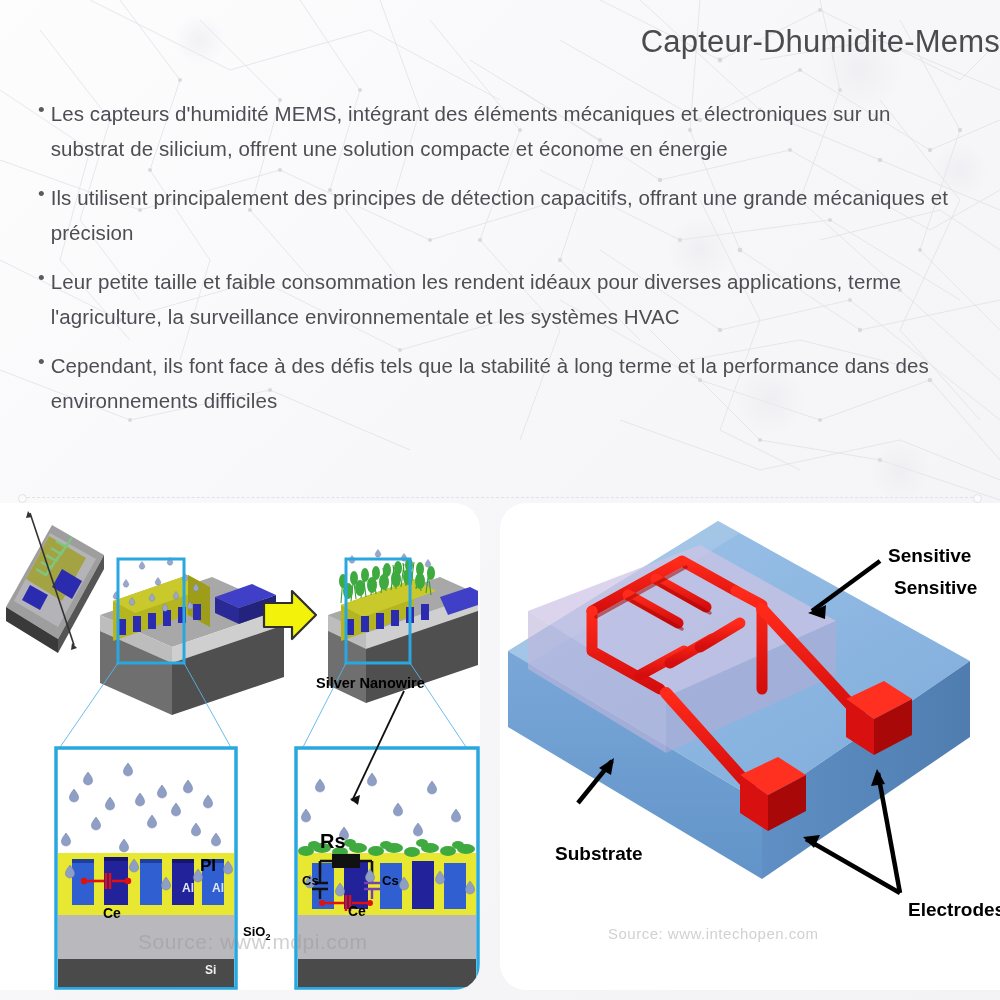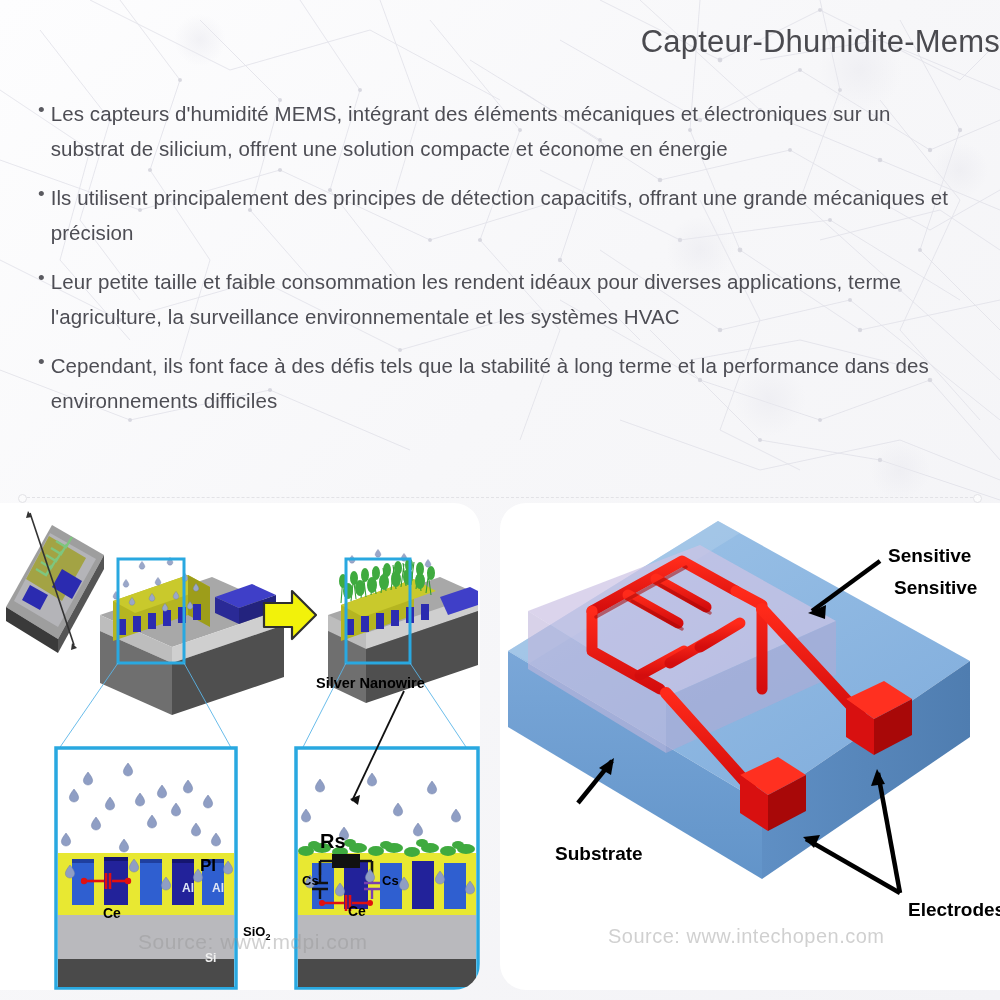--- a/index.html
+++ b/index.html
@@ -89,21 +89,21 @@
   .wm {
     position: absolute;
     font-family: "Liberation Sans", sans-serif;
     color: rgba(150,150,150,.45);
     font-size: 21px;
     letter-spacing: .5px;
     white-space: nowrap;
     pointer-events: none;
   }
   #wm-left  { left: 138px; top: 930px; text-align: center; }
-  #wm-right { left: 608px; top: 925px; font-size: 20px; }
+  #wm-right { left: 608px; top: 925px; font-size: 15px; }
 
   .lbl {
     position: absolute;
     font-family: Liberation Sans, sans-serif;
     font-weight: 700;
     color: #000;
     white-space: nowrap;
   }
 </style>
 </head>
@@ -509,21 +509,21 @@
       </svg>
     </div>
 
     <div class="lbl" style="left:200px; top:353px; font-size:17px;">PI</div>
     <div class="lbl" style="left:182px; top:378px; font-size:12px; color:#dfe6f5;">Al</div>
     <div class="lbl" style="left:212px; top:378px; font-size:12px; color:#dfe6f5;">Al</div>
     <div class="lbl" style="left:103px; top:402px; font-size:14px;">Ce</div>
     <div class="lbl" style="left:196px; top:421px; font-size:13px;margin-left:47px;">
       <span>SiO</span><sub style="font-size:9px;">2</sub>
     </div>
-    <div class="lbl" style="left:205px; top:448px; font-size:12px; color:#f0f0f0;">Si</div>
+    <div class="lbl" style="left:205px; top:460px; font-size:12px; color:#f0f0f0;">Si</div>
 
     <div class="lbl" style="left:320px; top:327px; font-size:20px;">Rs</div>
     <div class="lbl" style="left:302px; top:370px; font-size:13px;">Cs</div>
     <div class="lbl" style="left:382px; top:370px; font-size:13px;">Cs</div>
     <div class="lbl" style="left:348px; top:400px; font-size:14px;">Ce</div>
 
     <div class="lbl" style="left:316px; top:172px; font-size:14.5px;">Silver Nanowire</div>
   </div>
 
   <div class="panel" id="panel-right">

